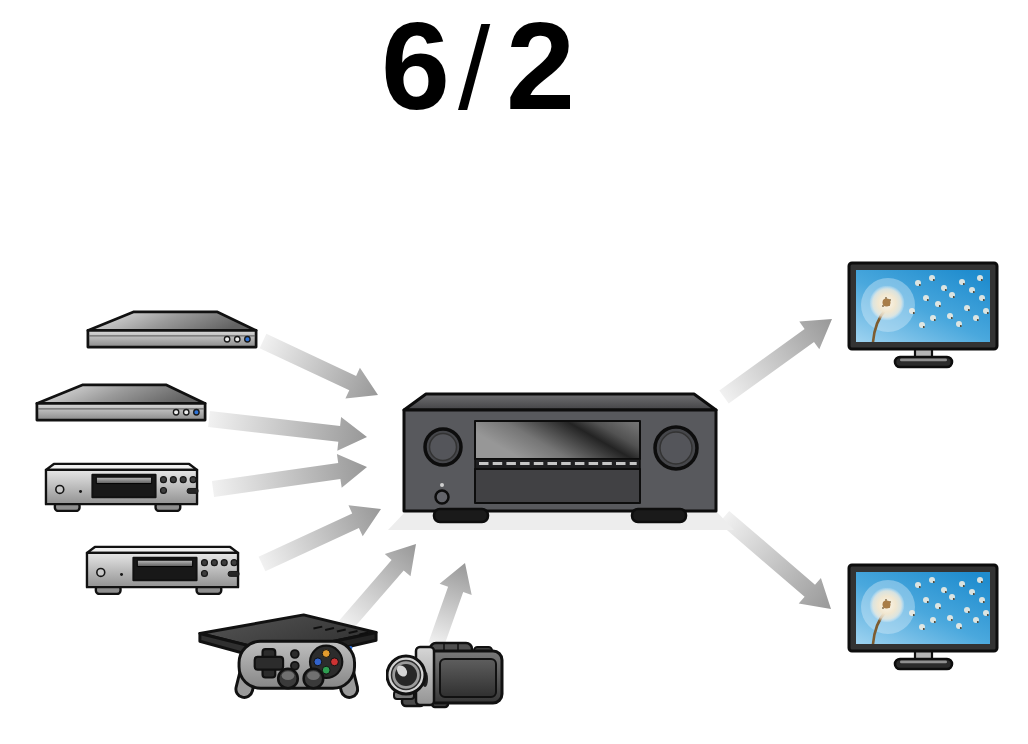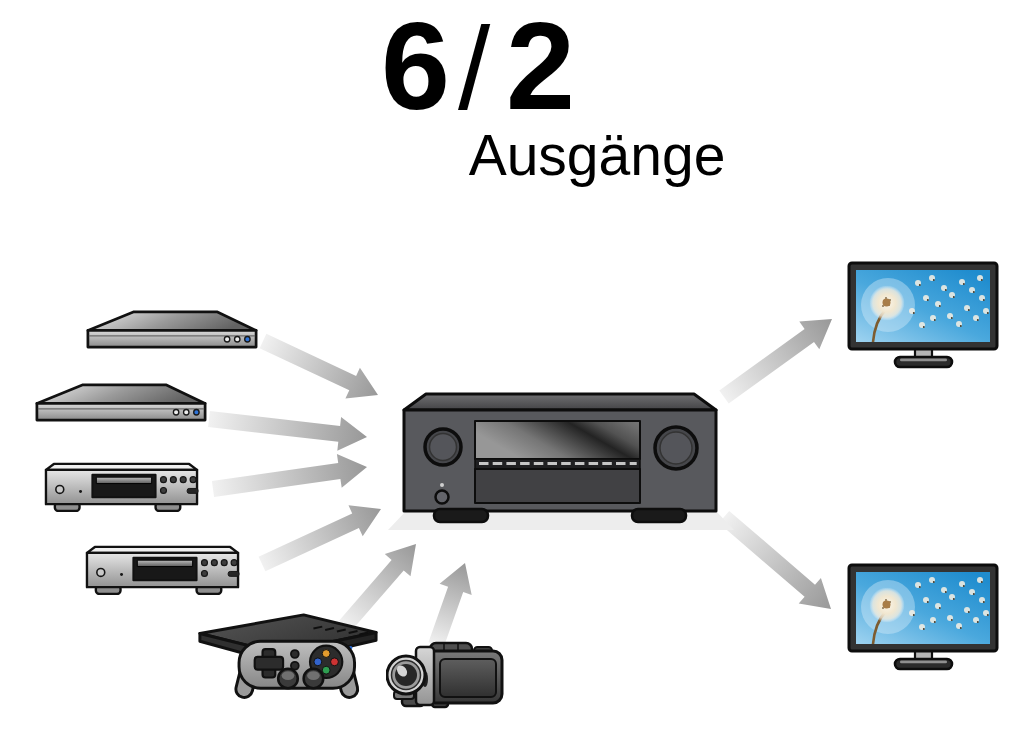--- a/index.html
+++ b/index.html
@@ -236,21 +236,20 @@
       </g>
     </g>
   </defs>
 </svg>
 
 <div class="stage">
 
   <div class="counts">
     <span>6</span><span class="slash">/</span><span>2</span>
   </div>
-  <div class="lbl lbl-out">Ausgänge</div>
 
   <svg id="arrows" width="1028" height="744" viewBox="0 0 1028 744">
       <defs>
         <linearGradient id="ag0" gradientUnits="userSpaceOnUse" x1="263" y1="341" x2="378" y2="395">
           <stop offset="0" stop-color="#f1f1f1"></stop>
           <stop offset="1" stop-color="#989898"></stop>
         </linearGradient>
         <linearGradient id="ag1" gradientUnits="userSpaceOnUse" x1="209" y1="419" x2="367" y2="437">
           <stop offset="0" stop-color="#f1f1f1"></stop>
           <stop offset="1" stop-color="#989898"></stop>

